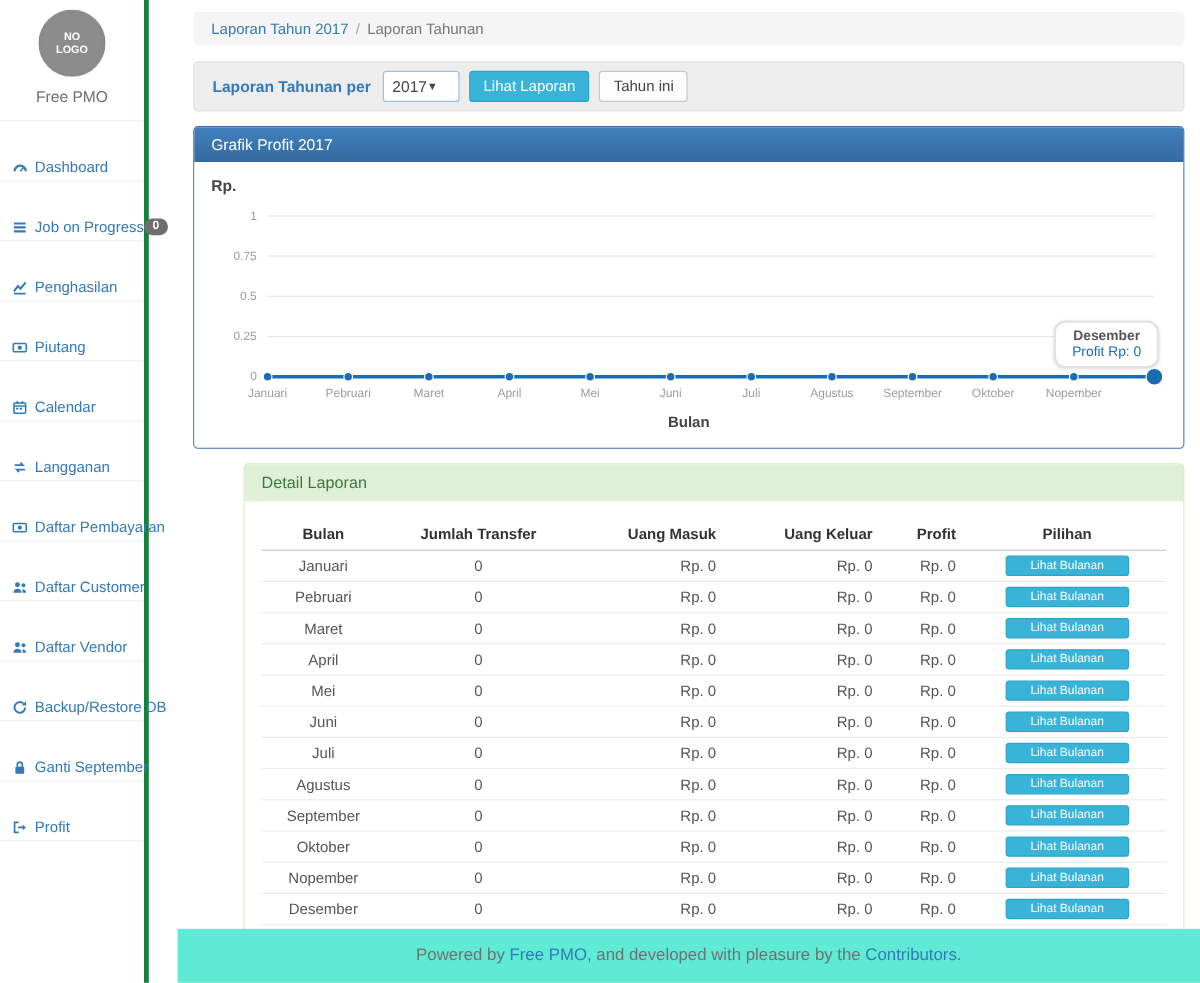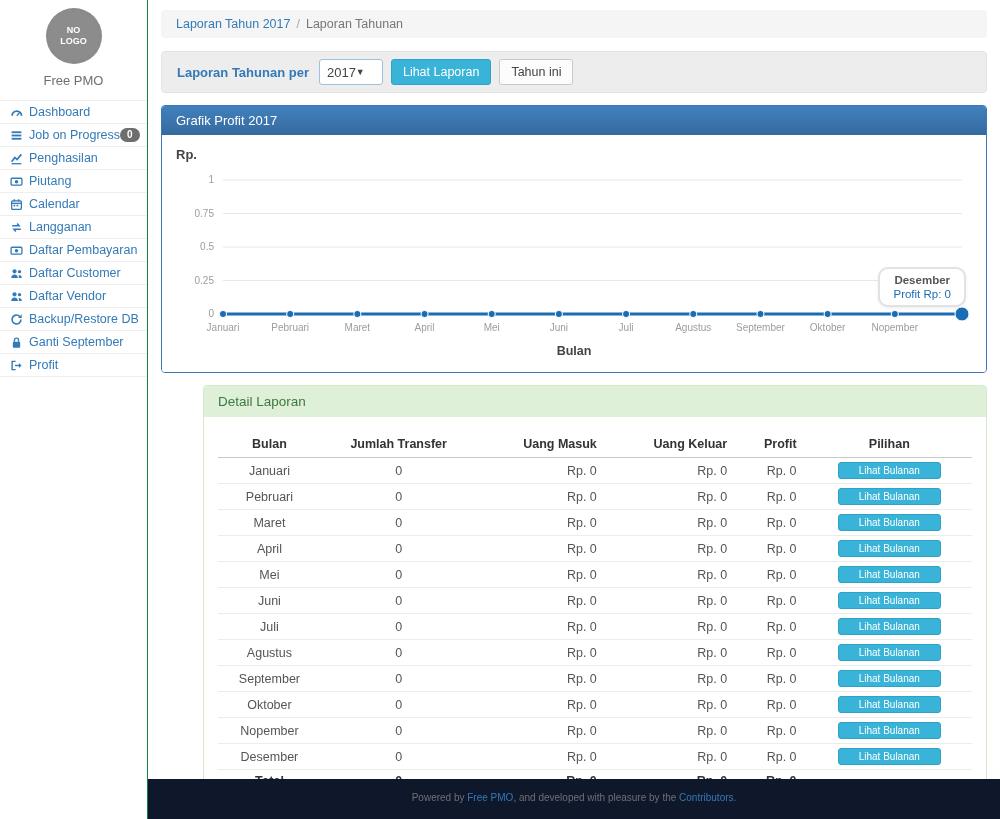--- a/index.html
+++ b/index.html
@@ -1,27 +1,27 @@
 <!DOCTYPE html>
 <html><head>
 <meta charset="utf-8">
 <style>
   * { margin:0; padding:0; box-sizing:border-box; }
   html,body { width:1000px; height:819px; background:#fff; font-family:"Liberation Sans", sans-serif; color:#555; overflow:hidden; }
 
   
-  .sidebar { position:absolute; left:0; top:0; width:148px; height:819px; background:#fff; border-right:1px solid #15803d; }
+  .sidebar { position:absolute; left:0; top:0; width:124px; height:819px; background:#fff; border-right:4px solid #15803d; }
   .logo-wrap { text-align:center; padding-top:8px; }
   .logo-circle { width:56px; height:56px; margin:0 auto; background:#8c8c8c; border-radius:50%;
                  border:4px dotted #8a8a8a; display:flex; align-items:center; justify-content:center; }
   .logo-circle span { color:#fff; font-size:9px; font-weight:bold; line-height:11px; white-space:pre-line; text-align:center; }
   .brand { text-align:center; color:#6f6f6f; font-size:13px; margin:9px 0 12px; }
   .menu { list-style:none; border-top:1px solid #efefef; }
   .menu li { display:flex; align-items:center; padding:4px 8px; border-bottom:1px solid #efefef;
-             color:#337ab7; font-size:12.5px; cursor:pointer; }
+             color:#337ab7; font-size:12.5px; cursor:pointer;margin-top:27px; }
   .menu li .mi { width:17px; display:inline-flex; justify-content:center; margin-right:4px; flex:0 0 17px; }
   .menu li .lbl { flex:1 1 auto; white-space:nowrap; }
   .badge { background:#6e6e6e; color:#fff; font-size:10px; font-weight:bold; border-radius:9px;
            padding:2px 7px; line-height:10px; }
   .chev { color:#9b9b9b; font-size:13px; padding-right:2px; }
 
   
   .content { position:absolute; left:148px; top:0; width:852px; height:819px; background:#fff; padding:10px 13px 0 13px; }
 
   .breadcrumb { background:#f5f5f5; border-radius:4px; padding:7px 15px; font-size:12.5px; color:#777; margin-bottom:13px; }
@@ -60,22 +60,22 @@
   table.report { width:100%; border-collapse:collapse; font-size:12.5px; color:#555; margin-top:4px; }
   table.report th { font-weight:bold; color:#333; padding:6px 4px; border-bottom:1px solid #c8c8c8; }
   table.report td { padding:4px 4px; border-bottom:1px solid #ececec; }
   table.report tr:last-child td { border-bottom:none; font-weight:bold; color:#333; }
   .c-center { text-align:center; }
   .c-right { text-align:right; padding-right:10px !important; }
   .btn-mini { background:#39b3d7; border:1px solid #2da4c6; color:#fff; font-size:10px; border-radius:3px;
               padding:2px 20px; cursor:pointer; display:inline-block; }
 
   
-  .footer { position:absolute; left:0; bottom:0; width:852px; background:#0f172a; text-align:center;
-            font-size:10px; color:#707070; padding:13px 0 16px; }
+  .footer { position:absolute; left:0; bottom:0; width:852px; background:#5eead4; text-align:center;
+            font-size:14px; color:#707070; padding:13px 0 16px; }
   .footer a { color:#337ab7; text-decoration:none; cursor:pointer; }
 </style>
 </head>
 <body>
 
 <div class="sidebar">
   <div class="logo-wrap">
     <div class="logo-circle">
       <span>NO
 LOGO</span>

